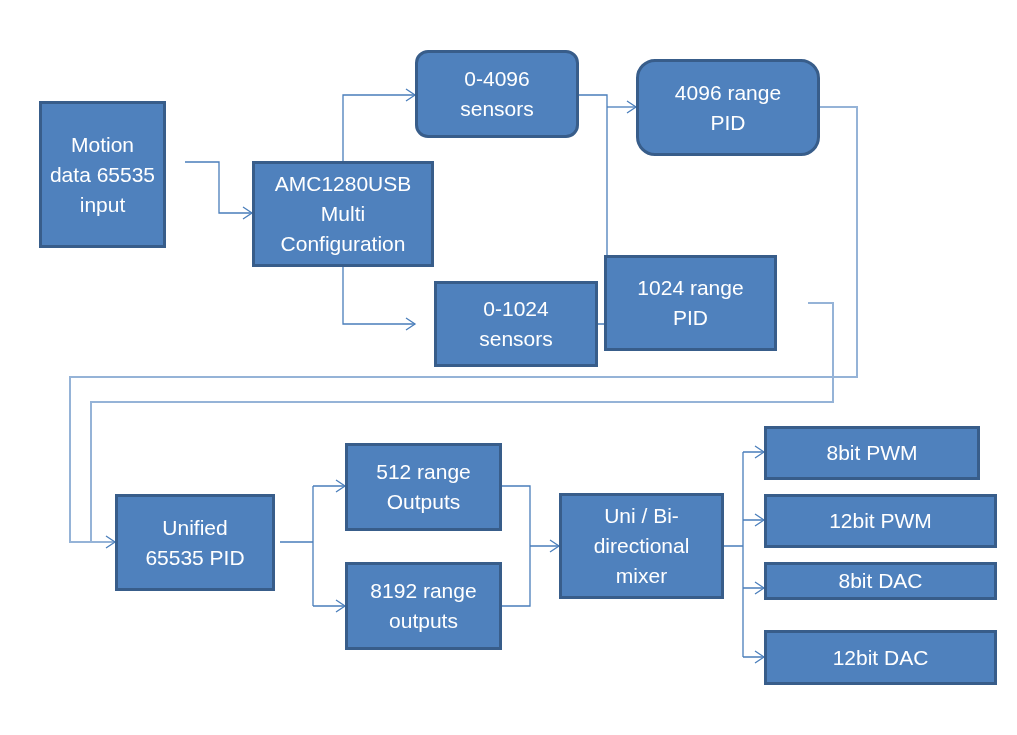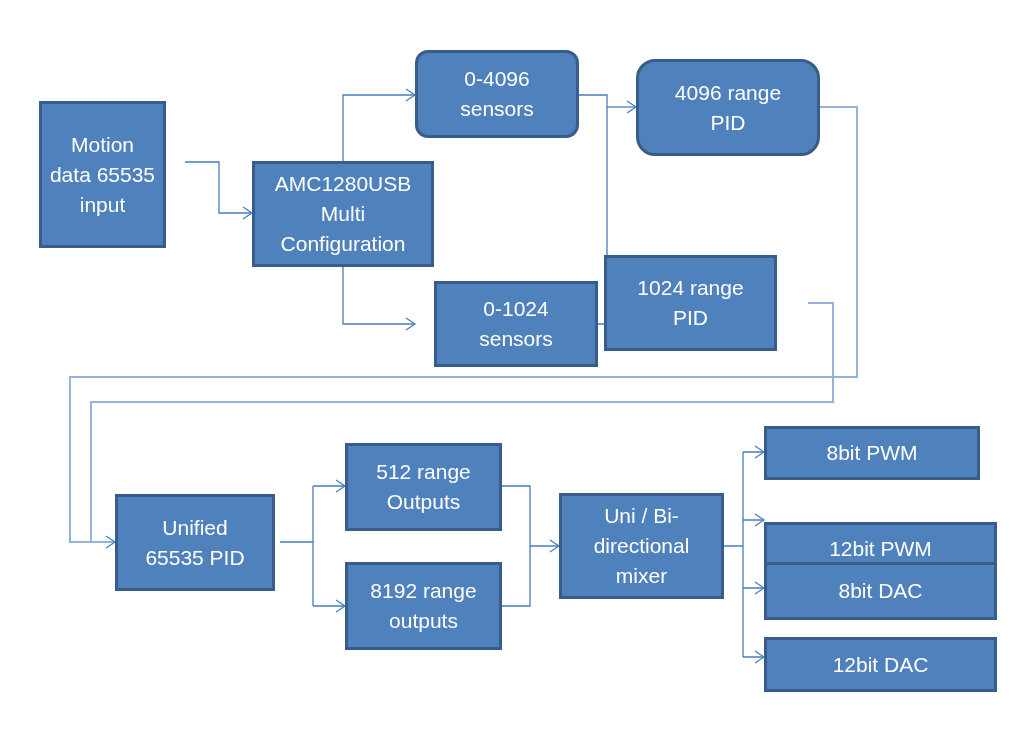--- a/index.html
+++ b/index.html
@@ -76,16 +76,16 @@
   <div class="node" style="left:115px;top:494px;width:160px;height:97px;"><span>Unified
 65535 PID</span></div>
   <div class="node" style="left:345px;top:443px;width:157px;height:88px;"><span>512 range
 Outputs</span></div>
   <div class="node" style="left:345px;top:562px;width:157px;height:88px;"><span>8192 range
 outputs</span></div>
   <div class="node" style="left:559px;top:493px;width:165px;height:106px;"><span>Uni / Bi-
 directional
 mixer</span></div>
   <div class="node" style="left:764px;top:426px;width:216px;height:54px;"><span>8bit PWM</span></div>
-  <div class="node" style="left:764px;top:494px;width:233px;height:54px;margin-top:28px;"><span>12bit PWM</span></div>
-  <div class="node" style="left:764px;top:562px;width:233px;height:58px;align-items:center;"><span>8bit DAC</span></div>
-  <div class="node" style="left:764px;top:630px;width:233px;height:55px;margin-top:7px;"><span>12bit DAC</span></div>
+  <div class="node" style="left:764px;top:494px;width:233px;height:54px;"><span>12bit PWM</span></div>
+  <div class="node" style="left:764px;top:562px;width:233px;height:38px;align-items:center;"><span>8bit DAC</span></div>
+  <div class="node" style="left:764px;top:630px;width:233px;height:55px;"><span>12bit DAC</span></div>
 </div>
 
 </body></html>

